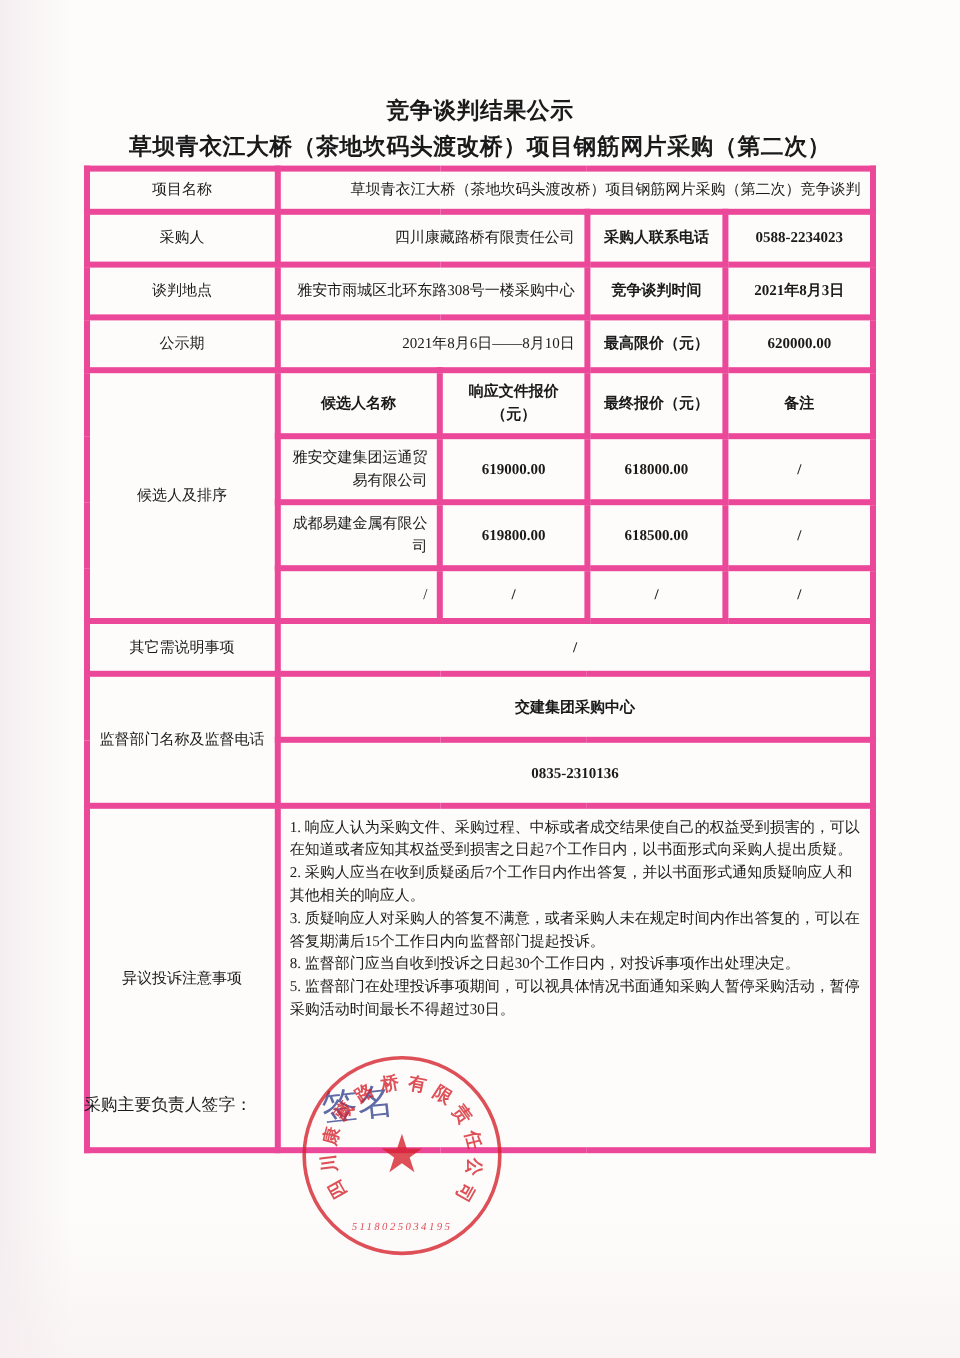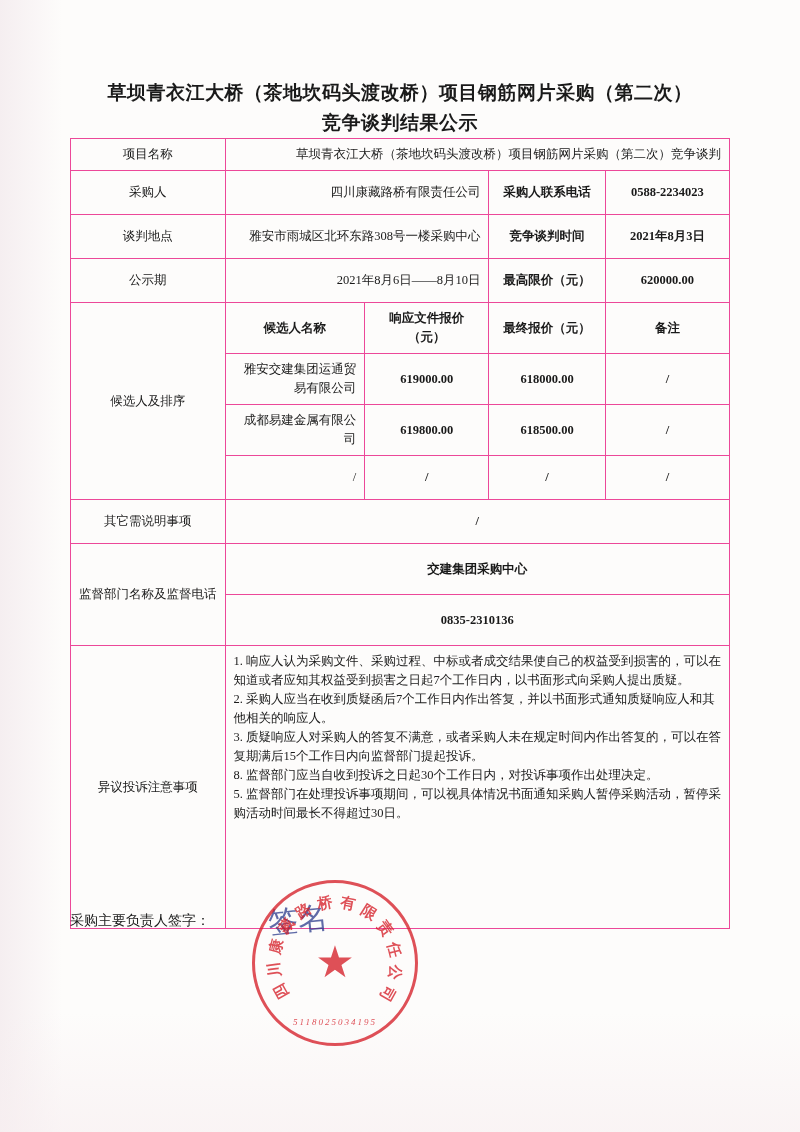--- a/index.html
+++ b/index.html
@@ -46,21 +46,21 @@
   }
   table.doc {
     position: absolute;
     top: 138px;
     left: 70px;
     width: 660px;
     border-collapse: collapse;
     font-size: 12.5px;
   }
   table.doc td {
-    border: 1px solid #ec4899;
+    border: 5px solid #ec4899;
     padding: 6px 8px;
     vertical-align: middle;
     line-height: 19px;
   }
   .c { text-align: center; font-weight: bold; }
   .l { text-align: right; }
   .lbl { text-align: center; white-space: nowrap; }
   .tall { height: 44px; }
   .notes {
     font-size: 12.5px;
@@ -137,22 +137,22 @@
   }
 </style>
 </head>
 <body>
 
 <div class="page">
   <div class="tint-left"></div>
   <div class="tint-bottom"></div>
 
   <div class="title">
+    <div>竞争谈判结果公示</div>
     <div>草坝青衣江大桥（茶地坎码头渡改桥）项目钢筋网片采购（第二次）</div>
-    <div>竞争谈判结果公示</div>
   </div>
 
   <table class="doc">
     <colgroup>
       <col style="width:78px">
       <col style="width:172px">
       <col style="width:140px">
       <col style="width:130px">
       <col style="width:140px">
     </colgroup>

